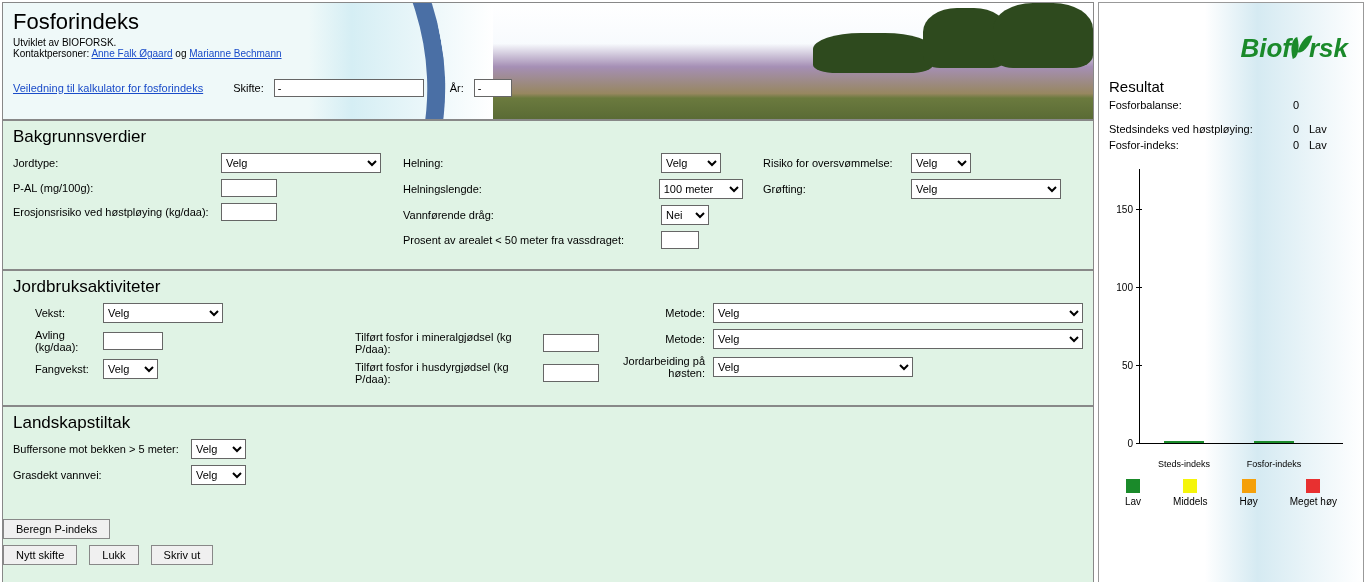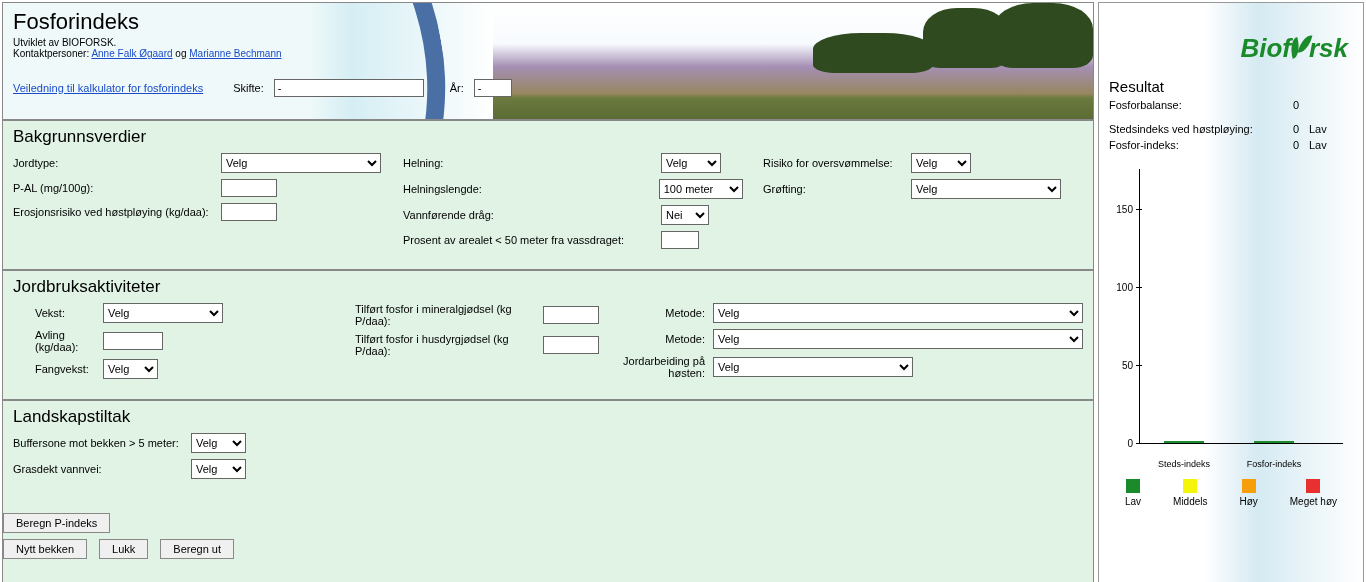--- a/index.html
+++ b/index.html
@@ -328,21 +328,21 @@
           </div>
           <div class="row">
             <span class="label" style="width:60px">Avling (kg/daa):</span>
             <input type="text" style="width: 60px;" value="">
           </div>
           <div class="row">
             <span class="label" style="width:60px">Fangvekst:</span>
             <select style="width:55px"><option>Velg</option></select>
           </div>
         </div>
-        <div style="width:270px;">
+        <div style="width:270px;margin-top:28px;">
           <div class="row">
             <span class="label" style="width:180px">Tilført fosfor i mineralgjødsel (kg P/daa):</span>
             <input type="text" style="width: 56px;" value="">
           </div>
           <div class="row">
             <span class="label" style="width:180px">Tilført fosfor i husdyrgjødsel (kg P/daa):</span>
             <input type="text" style="width: 56px;" value="">
           </div>
         </div>
         <div style="flex:1;">
@@ -375,23 +375,23 @@
               <span class="label" style="width:170px">Grasdekt vannvei:</span>
               <select style="width:55px"><option>Velg</option></select>
             </div>
           </div>
         </div>
         <div style="padding-top:14px;">
           <div class="row">
             <button>Beregn P-indeks</button>
           </div>
           <div class="row" style="gap:12px;">
-            <button>Nytt bekken</button>
+            <button>Nytt skifte</button>
             <button>Lukk</button>
-            <button>Beregn ut</button>
+            <button>Skriv ut</button>
           </div>
         </div>
       </div>
     </div>
 
   </div>
 
   <div class="right-col">
     <div class="logo-wrap">
       <span class="logo">

